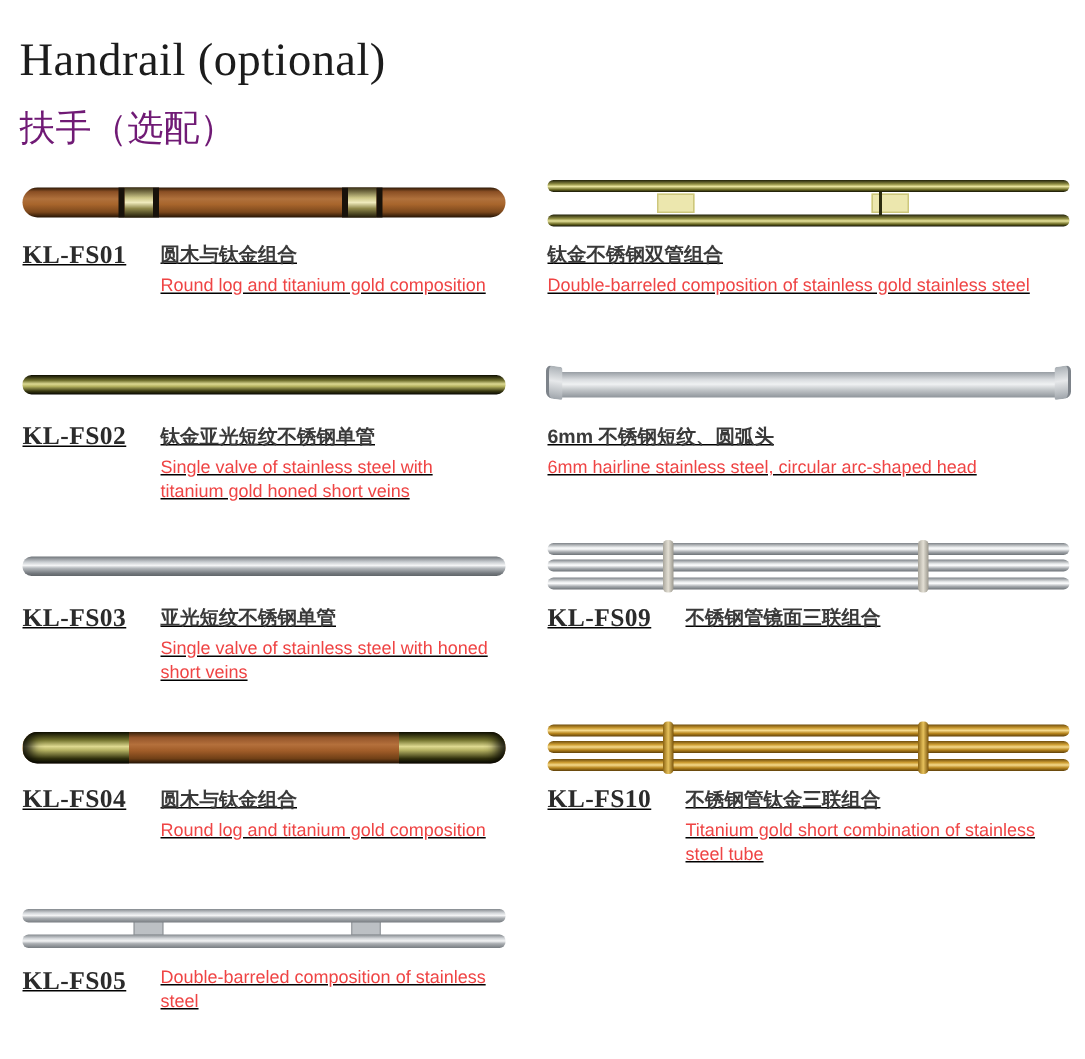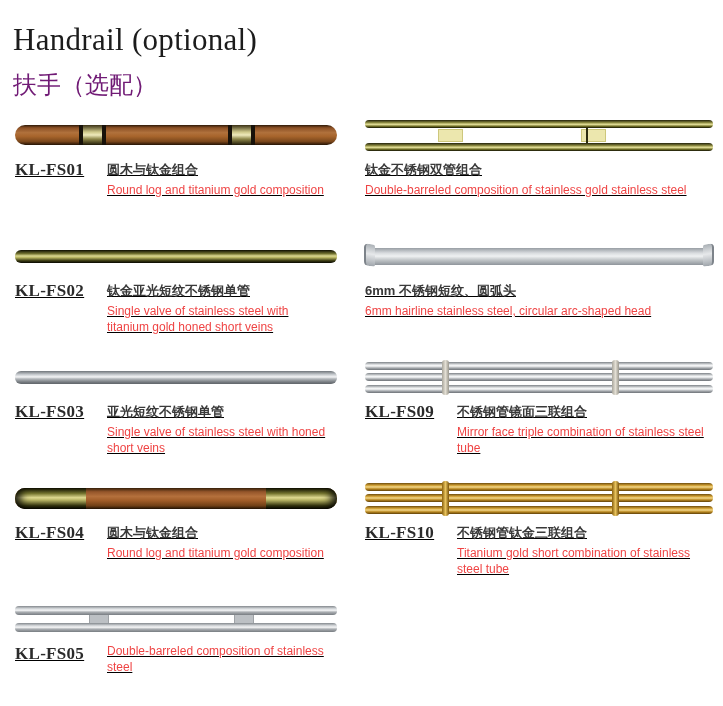--- a/index.html
+++ b/index.html
@@ -249,21 +249,20 @@
           <span class="tube3 b"></span>
           <span class="tube3 c"></span>
           <span class="clamp c1"></span>
           <span class="clamp c2"></span>
         </div>
       </div>
       <div class="info">
         <div class="code">KL-FS09</div>
         <div class="desc">
           <div class="cn">不锈钢管镜面三联组合</div>
-          <div class="en">Mirror face triple combination of stainless steel tube</div>
         </div>
       </div>
     </div>
 
     <div class="cell">
       <div class="art">
         <div class="trio gold">
           <span class="tube3 a"></span>
           <span class="tube3 b"></span>
           <span class="tube3 c"></span>

